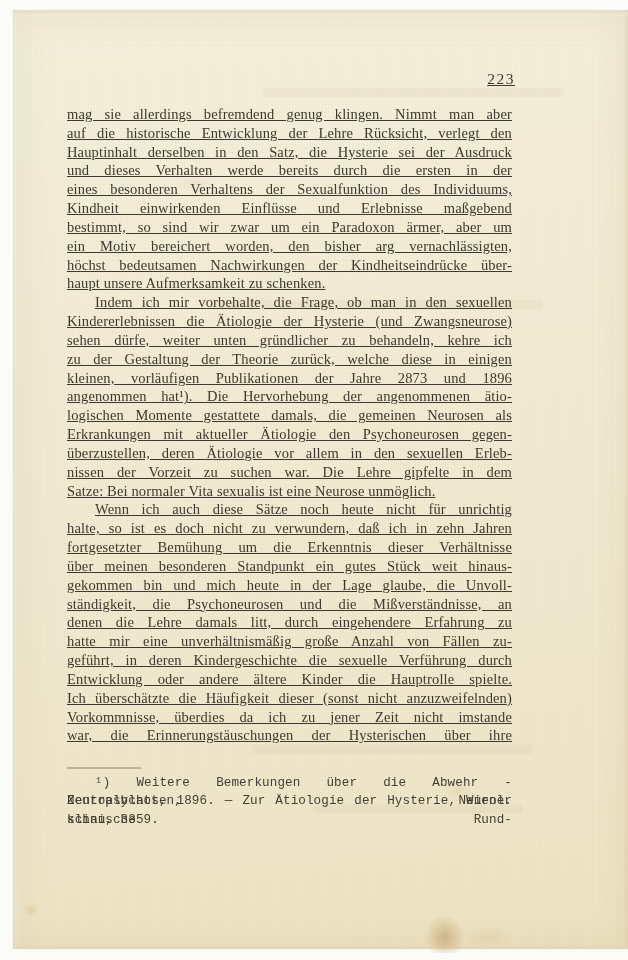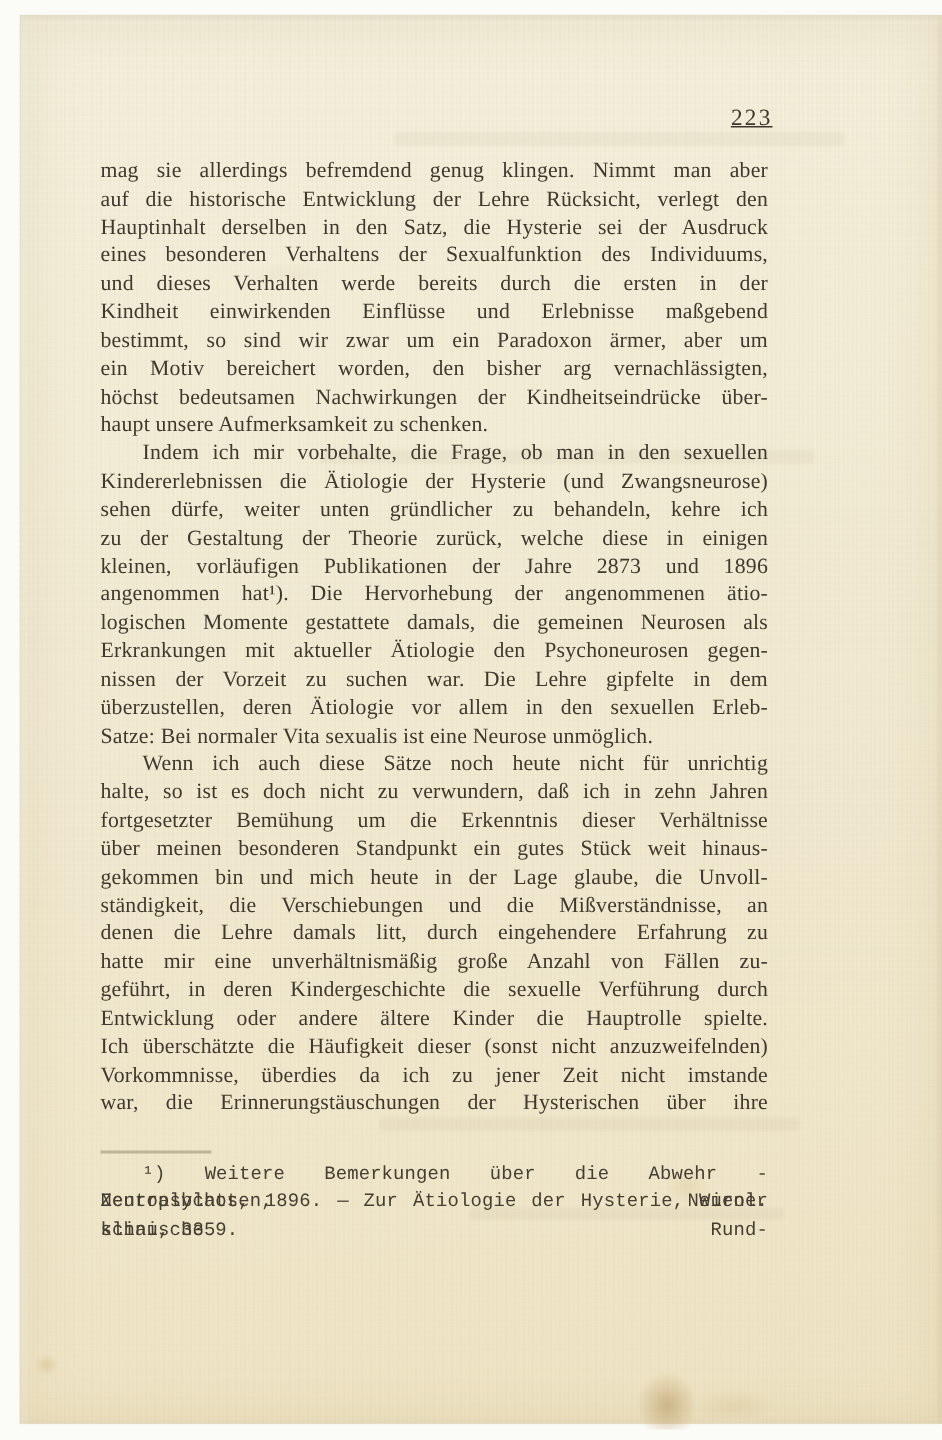--- a/index.html
+++ b/index.html
@@ -28,21 +28,21 @@
   .pagenum{
     position:absolute;left:400px;top:60px;width:102px;text-align:right;
     font-size:15.5px;color:#3d372e;letter-spacing:1.5px;text-decoration:underline;
   }
   .textblock{
     position:absolute;left:54px;top:95px;width:445px;
     font-size:14.5px;color:#3e382e;letter-spacing:.15px;
   }
   .line{
     height:18.83px;line-height:18.83px;
-    text-align:justify;text-align-last:justify;
+    text-align:justify;text-align-last:justify;text-decoration:underline;
   }
   .line.nojust{text-align-last:left}
   .ind{text-indent:28px}
   .fnrule{
     position:absolute;left:54px;top:757px;width:74px;height:1.5px;
     background:rgba(150,141,116,.55);
   }
   .footnote{
     position:absolute;left:54px;top:764px;width:445px;
     font-size:12.6px;color:#443e33;letter-spacing:.1px;
@@ -86,48 +86,48 @@
   <span class="ghost ghost-3"></span>
   <span class="ghost ghost-4"></span>
 
   <div class="pagenum">223</div>
 
   <div class="textblock">
       <div class="para">
         <div class="line">mag sie allerdings befremdend genug klingen. Nimmt man aber</div>
         <div class="line">auf die historische Entwicklung der Lehre Rücksicht, verlegt den</div>
         <div class="line">Hauptinhalt derselben in den Satz, die Hysterie sei der Ausdruck</div>
+        <div class="line">und dieses Verhalten werde bereits durch die ersten in der</div>
         <div class="line">eines besonderen Verhaltens der Sexualfunktion des Individuums,</div>
-        <div class="line">und dieses Verhalten werde bereits durch die ersten in der</div>
         <div class="line">Kindheit einwirkenden Einflüsse und Erlebnisse maßgebend</div>
         <div class="line">bestimmt, so sind wir zwar um ein Paradoxon ärmer, aber um</div>
         <div class="line">ein Motiv bereichert worden, den bisher arg vernachlässigten,</div>
         <div class="line">höchst bedeutsamen Nachwirkungen der Kindheitseindrücke über-</div>
         <div class="line nojust">haupt unsere Aufmerksamkeit zu schenken.</div>
       </div>
       <div class="para">
         <div class="line ind">Indem ich mir vorbehalte, die Frage, ob man in den sexuellen</div>
         <div class="line">Kindererlebnissen die Ätiologie der Hysterie (und Zwangsneurose)</div>
         <div class="line">sehen dürfe, weiter unten gründlicher zu behandeln, kehre ich</div>
         <div class="line">zu der Gestaltung der Theorie zurück, welche diese in einigen</div>
         <div class="line">kleinen, vorläufigen Publikationen der Jahre 2873 und 1896</div>
         <div class="line">angenommen hat¹). Die Hervorhebung der angenommenen ätio-</div>
         <div class="line">logischen Momente gestattete damals, die gemeinen Neurosen als</div>
         <div class="line">Erkrankungen mit aktueller Ätiologie den Psychoneurosen gegen-</div>
+        <div class="line">überzustellen, deren Ätiologie vor allem in den sexuellen Erleb-</div>
         <div class="line">nissen der Vorzeit zu suchen war. Die Lehre gipfelte in dem</div>
-        <div class="line">überzustellen, deren Ätiologie vor allem in den sexuellen Erleb-</div>
         <div class="line nojust">Satze: Bei normaler Vita sexualis ist eine Neurose unmöglich.</div>
       </div>
       <div class="para">
         <div class="line ind">Wenn ich auch diese Sätze noch heute nicht für unrichtig</div>
         <div class="line">halte, so ist es doch nicht zu verwundern, daß ich in zehn Jahren</div>
         <div class="line">fortgesetzter Bemühung um die Erkenntnis dieser Verhältnisse</div>
         <div class="line">über meinen besonderen Standpunkt ein gutes Stück weit hinaus-</div>
         <div class="line">gekommen bin und mich heute in der Lage glaube, die Unvoll-</div>
-        <div class="line">ständigkeit, die Verschiebungen und die Mißverständnisse, an</div>
+        <div class="line">ständigkeit, die Psychoneurosen und die Mißverständnisse, an</div>
         <div class="line">denen die Lehre damals litt, durch eingehendere Erfahrung zu</div>
         <div class="line">hatte mir eine unverhältnismäßig große Anzahl von Fällen zu-</div>
         <div class="line">geführt, in deren Kindergeschichte die sexuelle Verführung durch</div>
         <div class="line">Entwicklung oder andere ältere Kinder die Hauptrolle spielte.</div>
         <div class="line">Ich überschätzte die Häufigkeit dieser (sonst nicht anzuzweifelnden)</div>
         <div class="line">Vorkommnisse, überdies da ich zu jener Zeit nicht imstande</div>
         <div class="line">war, die Erinnerungstäuschungen der Hysterischen über ihre</div>
       </div>
     </div>
 

